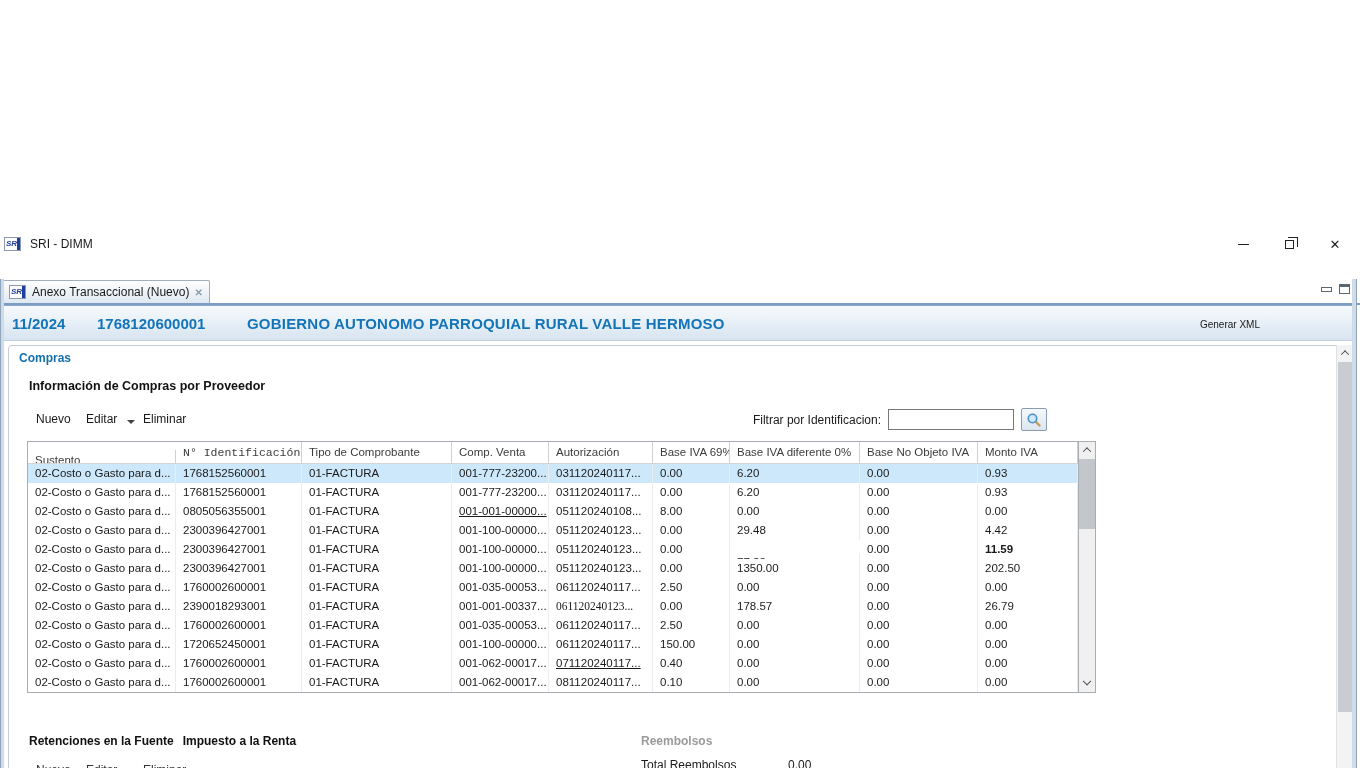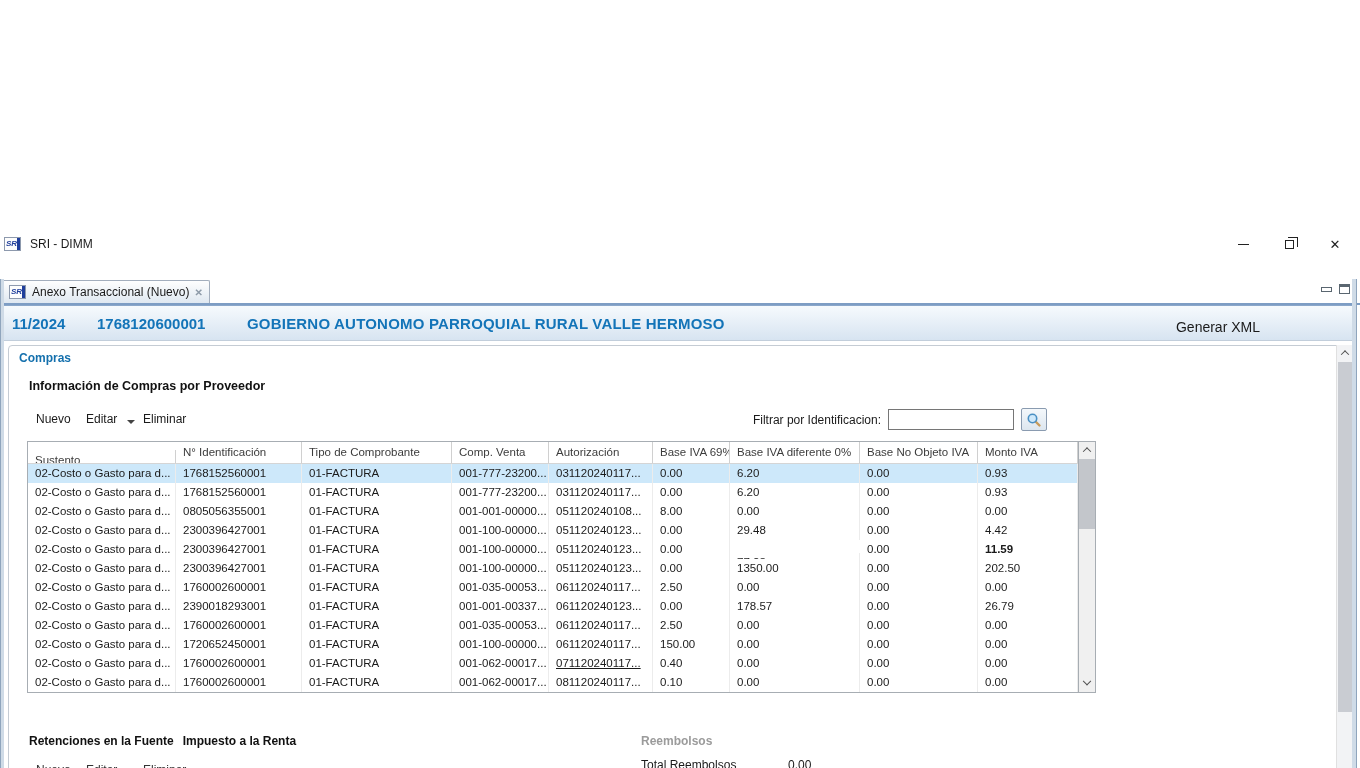--- a/index.html
+++ b/index.html
@@ -38,21 +38,21 @@
   .view-controls { position:absolute; right:10px; top:5px; display:flex; gap:7px; }
   .minview { width:11px; height:5px; border:1px solid #5a6670; margin-top:3px; }
   .maxview { width:11px; height:10px; border:1px solid #5a6670; border-top:3px solid #5a6670; }
 
   
   .headerband { position:absolute; left:0; top:72px; width:1355px; height:36px;
     background:linear-gradient(#f6fafd,#d7e4f1); border-top:1px solid #8aa7ca; border-bottom:1px solid #c2cedb; }
   .hb-period { position:absolute; left:12px; top:9px; font-size:15px; font-weight:bold; color:#1374b8; }
   .hb-ruc { position:absolute; left:97px; top:9px; font-size:15px; font-weight:bold; color:#1374b8; }
   .hb-entity { position:absolute; left:247px; top:9px; font-size:15px; font-weight:bold; color:#1374b8; letter-spacing:0.2px; }
-  .hb-generate { position:absolute; right:95px; top:13px; font-size:14px; color:#1a1a1a; cursor:default; }
+  .hb-generate { position:absolute; right:95px; top:13px; font-size:10px; color:#1a1a1a; cursor:default; }
 
   
   .frame-left { position:absolute; left:0; top:46px; width:4px; height:489px;
     background:#cfdbe7; border-left:1px solid #8fa5bd; }
   .frame-right { position:absolute; left:1352px; top:46px; width:5px; height:489px;
     background:#cfdbe7; border-right:1px solid #8fa5bd; }
 
   
   .panel { position:absolute; left:8px; top:112px; width:1332px; height:430px;
     background:#fff; border:1px solid #c5ccd4; border-radius:4px; }
@@ -160,21 +160,21 @@
       <svg width="16" height="16" viewBox="0 0 16 16">
         <line x1="9.5" y1="9.5" x2="13.5" y2="13.5" stroke="#c89b5a" stroke-width="2.4" stroke-linecap="round"></line>
         <circle cx="6.5" cy="6.5" r="4.2" fill="#cfe9fb" stroke="#4a90c4" stroke-width="1.6"></circle>
       </svg>
     </div>
 
     <div class="tablewrap">
       <div class="tgrid">
         <div class="thead">
             <div class="th" style="width: 148px; margin-top: 8px;">Sustento</div>
-            <div class="th" style="width: 126px;">N° Identificación</div>
+            <div class="th" style="width: 126px; font-family: Liberation Mono, monospace;">N° Identificación</div>
             <div class="th" style="width: 150px;">Tipo de Comprobante</div>
             <div class="th" style="width: 97px;">Comp. Venta</div>
             <div class="th" style="width: 104px;">Autorización</div>
             <div class="th" style="width: 77px;">Base IVA 69%</div>
             <div class="th" style="width: 130px;">Base IVA diferente 0%</div>
             <div class="th" style="width: 118px;">Base No Objeto IVA</div>
             <div class="th" style="width: 100px;">Monto IVA</div>
           </div>
         <div>
             <div class="tr selected">
@@ -196,21 +196,21 @@
               <div class="td" style="width: 104px;">031120240117...</div>
               <div class="td" style="width: 77px;">0.00</div>
               <div class="td" style="width: 130px;">6.20</div>
               <div class="td" style="width: 118px;">0.00</div>
               <div class="td" style="width: 100px;">0.93</div>
             </div>
             <div class="tr">
               <div class="td" style="width: 148px;">02-Costo o Gasto para d...</div>
               <div class="td" style="width: 126px;">0805056355001</div>
               <div class="td" style="width: 150px;">01-FACTURA</div>
-              <div class="td" style="width: 97px;">001-001-00000...</div>
+              <div class="td" style="width: 97px; text-decoration: underline;">001-001-00000...</div>
               <div class="td" style="width: 104px;">051120240108...</div>
               <div class="td" style="width: 77px;">8.00</div>
               <div class="td" style="width: 130px;">0.00</div>
               <div class="td" style="width: 118px;">0.00</div>
               <div class="td" style="width: 100px;">0.00</div>
             </div>
             <div class="tr">
               <div class="td" style="width: 148px;">02-Costo o Gasto para d...</div>
               <div class="td" style="width: 126px;">2300396427001</div>
               <div class="td" style="width: 150px;">01-FACTURA</div>
@@ -252,21 +252,21 @@
               <div class="td" style="width: 77px;">2.50</div>
               <div class="td" style="width: 130px;">0.00</div>
               <div class="td" style="width: 118px;">0.00</div>
               <div class="td" style="width: 100px;">0.00</div>
             </div>
             <div class="tr">
               <div class="td" style="width: 148px;">02-Costo o Gasto para d...</div>
               <div class="td" style="width: 126px;">2390018293001</div>
               <div class="td" style="width: 150px;">01-FACTURA</div>
               <div class="td" style="width: 97px;">001-001-00337...</div>
-              <div class="td" style="width: 104px;">061120240123...</div>
+              <div class="td" style="width: 104px; font-family: Liberation Serif, serif;">061120240123...</div>
               <div class="td" style="width: 77px;">0.00</div>
               <div class="td" style="width: 130px;">178.57</div>
               <div class="td" style="width: 118px;">0.00</div>
               <div class="td" style="width: 100px;">26.79</div>
             </div>
             <div class="tr">
               <div class="td" style="width: 148px;">02-Costo o Gasto para d...</div>
               <div class="td" style="width: 126px;">1760002600001</div>
               <div class="td" style="width: 150px;">01-FACTURA</div>
               <div class="td" style="width: 97px;">001-035-00053...</div>

